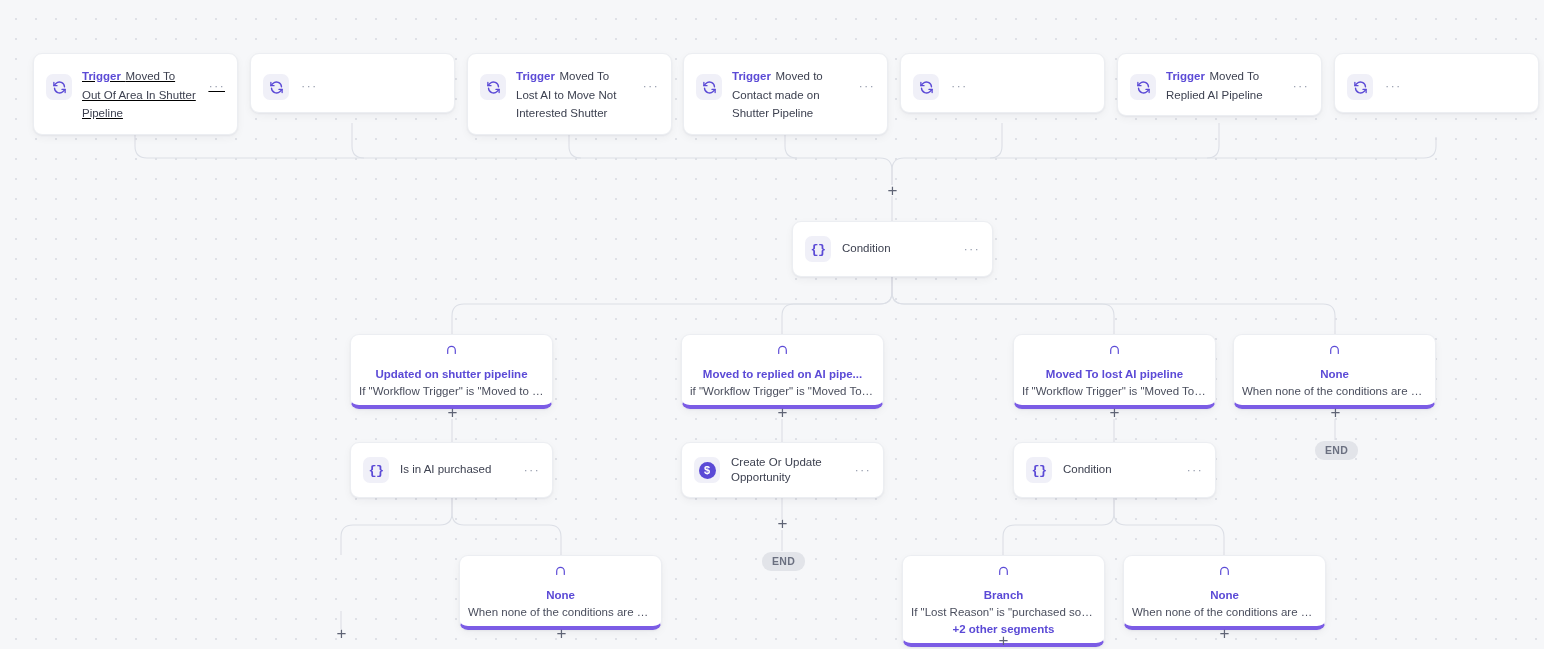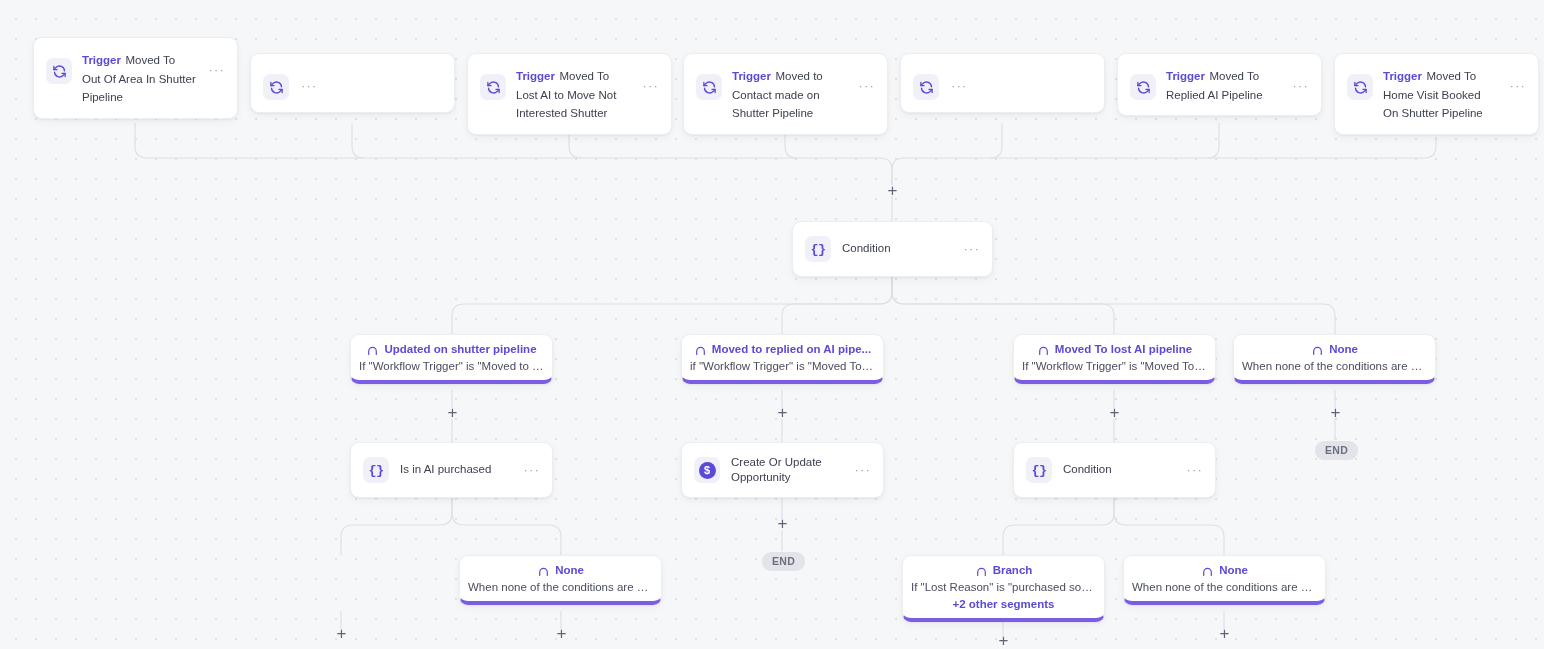--- a/index.html
+++ b/index.html
@@ -123,22 +123,23 @@
     border-radius: 9px;
     box-shadow: 0 1px 2px rgba(22,26,48,.05), 0 3px 8px rgba(22,26,48,.045);
     text-align: center;
     padding: 7px 8px 6px 8px;
     overflow: hidden;
   }
   .brow {
     display: flex;
     align-items: center;
     justify-content: center;
-    gap: 5px;
+    gap: 12px;
     margin-bottom: 3px;
+    flex-direction: column;
   }
   .blabel {
     color: #5b4ad6;
     font-size: 11.5px;
     font-weight: bold;
     line-height: 14px;
     white-space: nowrap;
     overflow: hidden;
     text-overflow: ellipsis;
   }
@@ -225,21 +226,21 @@
       <path d="M1114,498 L1114,513 Q1114,525 1102,525 L1015,525 Q1003,525 1003,537 L1003,555"></path>
       <path d="M1114,498 L1114,513 Q1114,525 1126,525 L1212,525 Q1224,525 1224,537 L1224,555"></path>
 
       <path d="M341,611 L341,629"></path>
       <path d="M561,611 L561,629"></path>
       <path d="M1003,618 L1003,636"></path>
       <path d="M1224,611 L1224,629"></path>
     </g>
   </svg>
 
-  <div class="node trigger" style="left:33px;  top:37px;  width:205px;">
+  <div class="node trigger" style="left:33px;  top:53px;  width:205px;text-decoration:underline;">
     <span class="tile">
       <svg width="15" height="15" viewBox="0 0 24 24" fill="none" stroke="#5b4ad6" stroke-width="2.1" stroke-linecap="round" stroke-linejoin="round">
         <path d="M20 11A8 8 0 0 0 6.3 5.7L3 9"></path>
           <path d="M3 4v5h5"></path>
         <path d="M4 13a8 8 0 0 0 13.7 5.3L21 15"></path>
           <path d="M21 20v-5h-5"></path>
       </svg>
     </span>
     <span class="trig-body">
       <span class="kicker">Trigger</span>
@@ -321,24 +322,20 @@
   </div>
 
   <div class="node trigger" style="left:1334px; top:53px; width:205px;">
     <span class="tile">
       <svg width="15" height="15" viewBox="0 0 24 24" fill="none" stroke="#5b4ad6" stroke-width="2.1" stroke-linecap="round" stroke-linejoin="round">
         <path d="M20 11A8 8 0 0 0 6.3 5.7L3 9"></path>
           <path d="M3 4v5h5"></path>
         <path d="M4 13a8 8 0 0 0 13.7 5.3L21 15"></path>
           <path d="M21 20v-5h-5"></path>
       </svg>
-    </span>
-    <span class="trig-body">
-      <span class="kicker">Trigger</span>
-      <span class="ntitle">Moved To Home Visit Booked On Shutter Pipeline</span>
     </span>
     <span class="dots">···</span>
   </div>
 
   <div class="plus" style="left:885px; top:184px;">+</div>
 
   <div class="node action" style="left:792px; top:221px; width:201px;">
     <span class="tile">
         <span class="brace">{}</span>
       </span>

